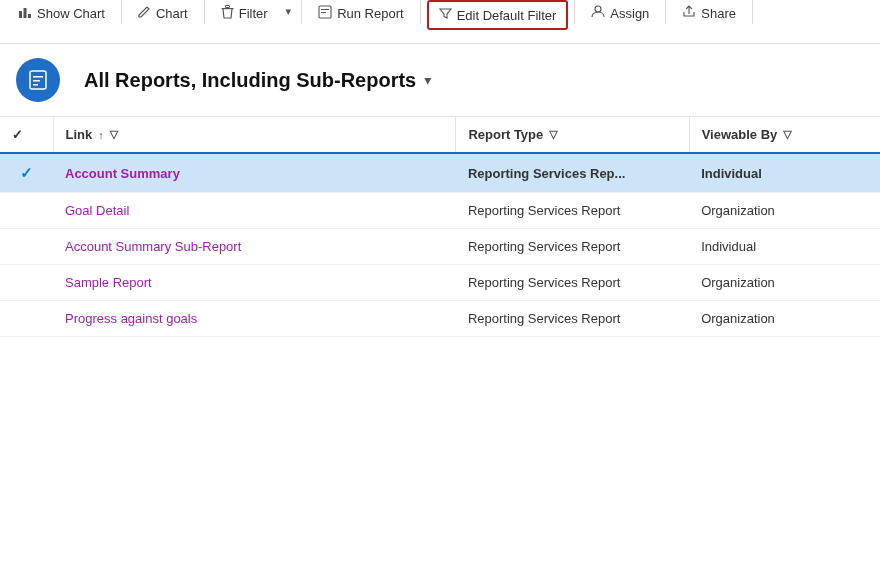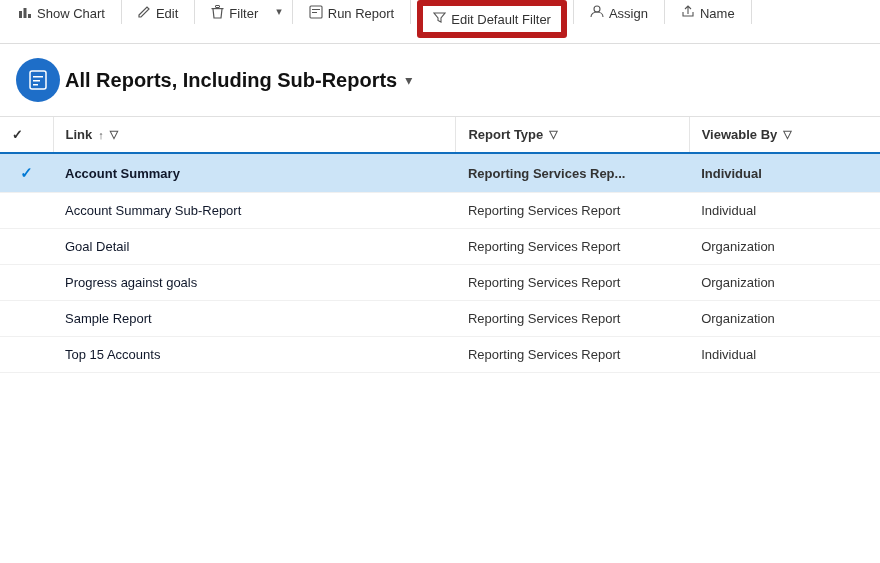--- a/index.html
+++ b/index.html
@@ -24,38 +24,38 @@
       background: transparent;
       cursor: pointer;
       font-size: 13px;
       color: #333;
       border-radius: 2px;
       white-space: nowrap;
     }
     .toolbar-btn .icon { font-size: 14px; color: #555; }
     .toolbar-divider { width: 1px; height: 24px; background: #ddd; margin: 0 2px; }
     .toolbar-btn.highlighted {
-      border: 6px solid #b91c1c;
+      border: 2px solid #b91c1c;
       border-radius: 3px;
     }
     .chevron-btn {
       padding: 5px 4px;
       border: none;
       background: transparent;
       cursor: pointer;
       font-size: 11px;
       color: #555;
     }
 
     
     .page-header {
       display: flex;
       align-items: center;
       padding: 14px 16px;
-      gap: 5px;
+      gap: 24px;
       border-bottom: 1px solid #e0e0e0;
     }
     .header-icon {
       width: 44px;
       height: 44px;
       background: #1e6ec8;
       border-radius: 50%;
       display: flex;
       align-items: center;
       justify-content: center;
@@ -113,21 +113,21 @@
       border-bottom: 1px solid #f0f0f0;
     }
     tbody tr.selected { background: #cce4f7; }
     tbody td {
       padding: 10px 12px;
       font-size: 13px;
       color: #333;
     }
     tbody td:first-child { width: 50px; text-align: center; }
     .check-cell { color: #106ebe; font-weight: bold; font-size: 15px; }
-    .link-cell { color: #0f172a; cursor: pointer; }
+    .link-cell { color: #a21caf; cursor: pointer; }
     .bold-text { font-weight: 700; }
     .col-name { width: 380px; }
     .col-type { width: 220px; text-align: center; }
     .col-viewable { width: 180px; }
   </style>
 </head>
 <body>
 
 <div class="toolbar">
 
@@ -143,21 +143,21 @@
   </button>
 
   <div class="toolbar-divider"></div>
 
   <button class="toolbar-btn">
     <span class="icon">
       <svg width="13" height="13" viewBox="0 0 13 13" fill="none">
           <path d="M1 10L9 2l2 2-8 8H1v-2z" stroke="#555" stroke-width="1.2" fill="none"></path>
         </svg>
     </span>
-    <span>Edit</span>
+    <span>Chart</span>
   </button>
 
   <div class="toolbar-divider"></div>
 
   <button class="toolbar-btn">
     <span class="icon">
       <svg width="13" height="14" viewBox="0 0 13 14" fill="none">
           <rect x="0.5" y="3" width="12" height="1.2" fill="#555"></rect>
           <rect x="4.5" y="0.5" width="4" height="2" rx="0.5" stroke="#555" stroke-width="1" fill="none"></rect>
           <path d="M2 4l1 9h7l1-9" stroke="#555" stroke-width="1.2" fill="none"></path>
@@ -206,21 +206,21 @@
 
   <div class="toolbar-divider"></div>
 
   <button class="toolbar-btn">
     <span class="icon">
       <svg width="14" height="13" viewBox="0 0 14 13" fill="none">
           <path d="M2 7v4h10V7" stroke="#555" stroke-width="1.1" fill="none"></path>
           <path d="M7 1v8M4 4l3-3 3 3" stroke="#555" stroke-width="1.1" fill="none"></path>
         </svg>
     </span>
-    <span>Name</span>
+    <span>Share</span>
   </button>
 
   <div class="toolbar-divider"></div>
 
 
 </div>
 
 <div class="page-header">
   <div class="header-icon">
     <svg width="22" height="22" viewBox="0 0 22 22" fill="none">
@@ -268,43 +268,37 @@
     </thead>
     <tbody id="table-body">
     <tr class="selected">
           <td style="text-align: center;"><span class="check-cell" style="color:#0078d4;font-weight:bold;">✓</span></td>
           <td><span class="link-cell bold-text">Account Summary</span></td>
           <td><span class="bold-text">Reporting Services Rep...</span></td>
           <td><span class="bold-text">Individual</span></td>
         </tr>
         <tr>
           <td style="text-align: center;"></td>
+          <td><span class="link-cell">Goal Detail</span></td>
+          <td><span class="">Reporting Services Report</span></td>
+          <td><span class="">Organization</span></td>
+        </tr>
+        <tr>
+          <td style="text-align: center;"></td>
           <td><span class="link-cell">Account Summary Sub-Report</span></td>
           <td><span class="">Reporting Services Report</span></td>
           <td><span class="">Individual</span></td>
         </tr>
         <tr>
           <td style="text-align: center;"></td>
-          <td><span class="link-cell">Goal Detail</span></td>
+          <td><span class="link-cell">Sample Report</span></td>
           <td><span class="">Reporting Services Report</span></td>
           <td><span class="">Organization</span></td>
         </tr>
         <tr>
           <td style="text-align: center;"></td>
           <td><span class="link-cell">Progress against goals</span></td>
           <td><span class="">Reporting Services Report</span></td>
           <td><span class="">Organization</span></td>
         </tr>
-        <tr>
-          <td style="text-align: center;"></td>
-          <td><span class="link-cell">Sample Report</span></td>
-          <td><span class="">Reporting Services Report</span></td>
-          <td><span class="">Organization</span></td>
-        </tr>
-        <tr>
-          <td style="text-align: center;"></td>
-          <td><span class="link-cell">Top 15 Accounts</span></td>
-          <td><span class="">Reporting Services Report</span></td>
-          <td><span class="">Individual</span></td>
-        </tr>
       </tbody>
   </table>
 </div>
 
 </body></html>

